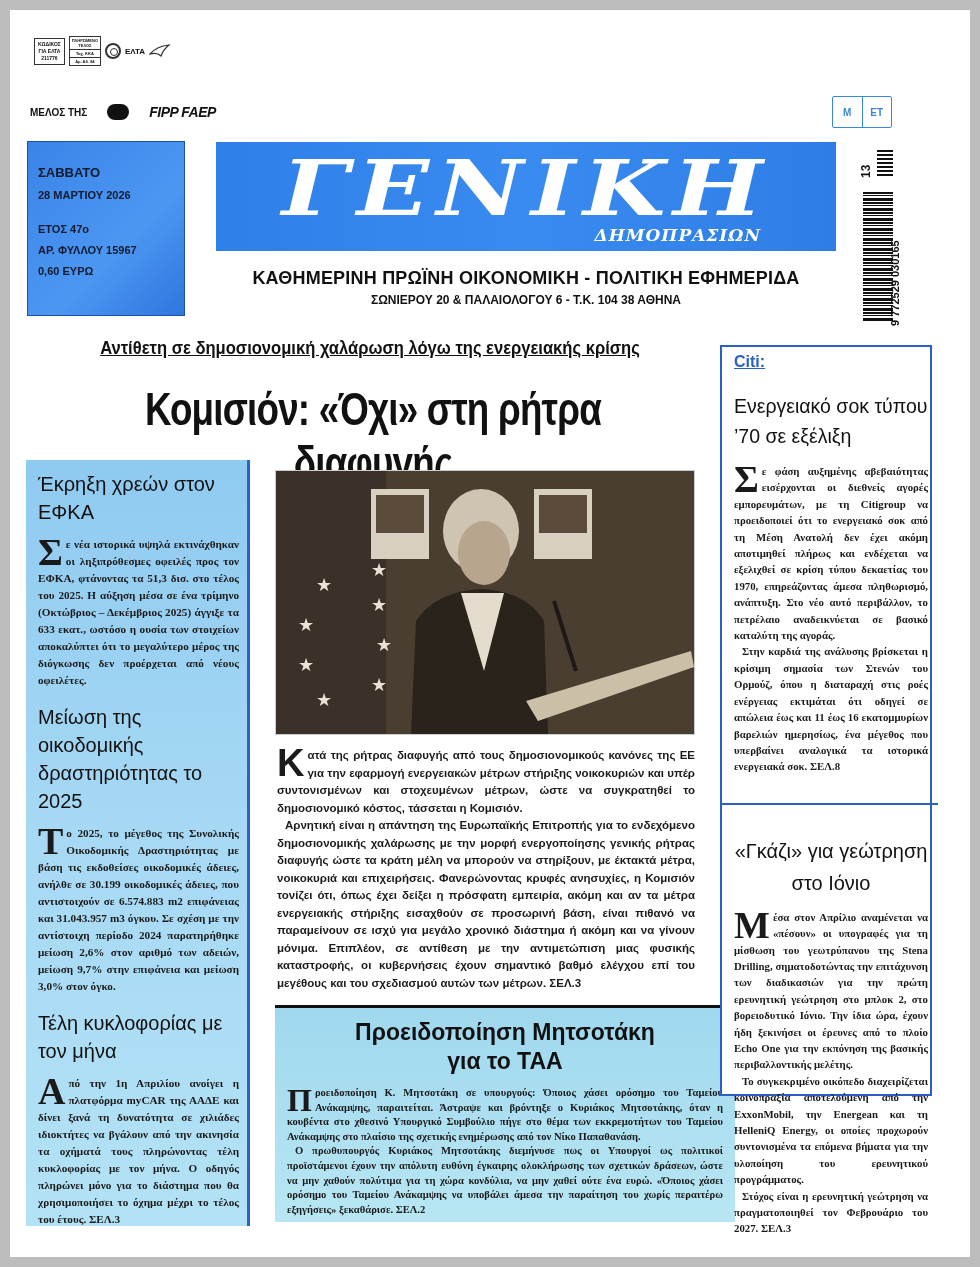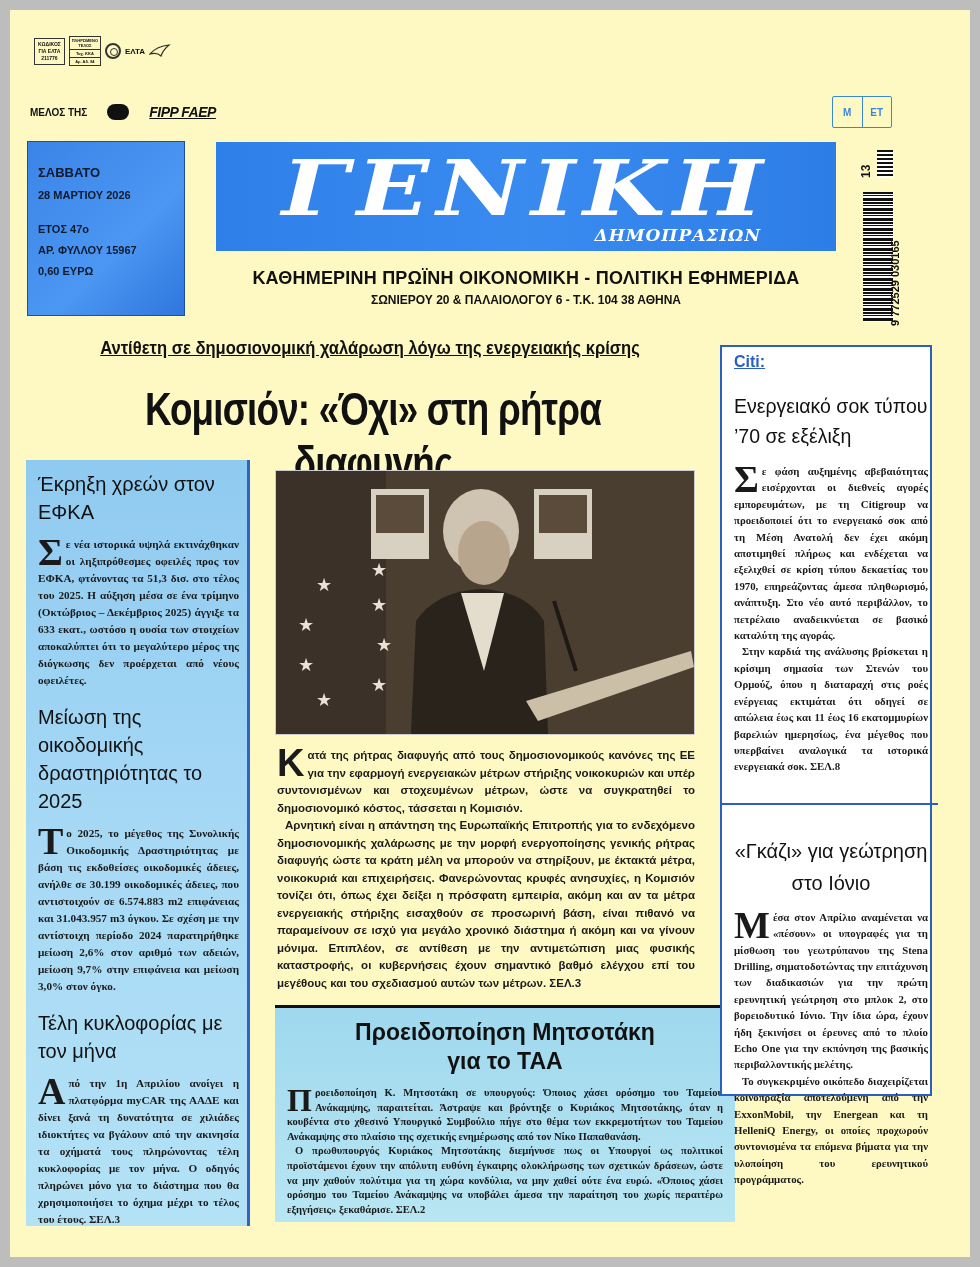--- a/index.html
+++ b/index.html
@@ -1,31 +1,31 @@
 <!DOCTYPE html>
 <html><head>
 <meta charset="utf-8">
 <style>
   html, body { margin: 0; padding: 0; }
   body { width: 980px; height: 1267px; background: #bdbdbd; position: relative; overflow: hidden; font-family: "Liberation Sans", sans-serif; color: #111; }
-  .paper { position: absolute; left: 10px; top: 10px; width: 960px; height: 1247px; background: #fef9c3; }
+  .paper { position: absolute; left: 10px; top: 10px; width: 960px; height: 1247px; background: #ffffff; }
   .abs { position: absolute; }
 
   
   .postal { left: 24px; top: 26px; display: flex; gap: 4px; align-items: center; }
   .pbox { border: 1px solid #333; font-size: 5px; font-weight: bold; text-align: center; line-height: 7px; padding: 2px 3px; }
   .pbox2 { border: 1px solid #333; font-size: 4px; width: 30px; }
   .pbox2 div { border-bottom: 1px solid #333; text-align: center; padding: 1px 0; font-weight: bold; }
   .pbox2 div:last-child { border-bottom: none; }
   .seal { width: 16px; height: 16px; border-radius: 50%; border: 2px solid #333; box-sizing: border-box; position: relative; }
   .seal::after { content: ""; position: absolute; left: 3px; top: 3px; width: 6px; height: 6px; border-radius: 50%; border: 1px solid #333; }
   .elta { font-size: 8px; font-weight: bold; }
 
   .member { left: 20px; top: 94px; display: flex; align-items: center; gap: 20px; font-size: 10px; font-weight: bold; }
-  .member .fipp { font-size: 14px; font-weight: bold; font-style: italic; letter-spacing: -0.5px; text-decoration: underline; }
+  .member .fipp { font-size: 14px; font-weight: bold; font-style: italic; letter-spacing: -0.5px; }
   .member .logo-mark { width: 22px; height: 16px; background: #111; border-radius: 8px; }
 
   .infobox { left: 17px; top: 131px; width: 158px; height: 175px; background: linear-gradient(135deg,#3a84e8,#4c97f2 60%,#2f76de); border: 1px solid #1f4fa0; box-sizing: border-box; padding: 23px 10px; }
   .infobox div { font-size: 11px; font-weight: bold; color: #101a2e; margin-bottom: 9px; }
   .infobox .day { font-size: 13px; }
   .infobox .gap { margin-top: 22px; }
 
   .masthead { left: 206px; top: 132px; width: 620px; height: 109px; background: linear-gradient(90deg,#2e7fe8,#3a8bf0 50%,#2d7de6); }
   .masthead .title { position: absolute; left: 0; right: 0; top: 2px; text-align: center; font-family: "DejaVu Serif", serif; font-weight: bold; font-style: italic; font-size: 76px; color: #fff; letter-spacing: 6px; transform: scaleX(1.25); }
   .masthead .sub { position: absolute; right: 75px; bottom: 6px; font-family: "DejaVu Serif", serif; font-weight: bold; font-style: italic; font-size: 17px; color: #fff; letter-spacing: 1px; }
@@ -202,16 +202,17 @@
     <div class="h3">Ενεργειακό σοκ τύπου ’70 σε εξέλιξη</div>
     <div class="body-serif">
       <p class="first"><span class="drop">Σ</span><span>ε φάση αυξημένης αβεβαιότητας εισέρχονται οι διεθνείς αγορές εμπορευμάτων, με τη Citigroup να προειδοποιεί ότι το ενεργειακό σοκ από τη Μέση Ανατολή δεν έχει ακόμη αποτιμηθεί πλήρως και ενδέχεται να εξελιχθεί σε κρίση τύπου δεκαετίας του 1970, επηρεάζοντας άμεσα πληθωρισμό, ανάπτυξη. Στο νέο αυτό περιβάλλον, το πετρέλαιο αναδεικνύεται σε βασικό καταλύτη της αγοράς.</span></p>
       <p>Στην καρδιά της ανάλυσης βρίσκεται η κρίσιμη σημασία των Στενών του Ορμούζ, όπου η διαταραχή στις ροές ενέργειας εκτιμάται ότι οδηγεί σε απώλεια έως και 11 έως 16 εκατομμυρίων βαρελιών ημερησίως, ένα μέγεθος που υπερβαίνει αναλογικά τα ιστορικά ενεργειακά σοκ. ΣΕΛ.8</p>
     </div>
     <div class="div"></div>
     <div class="h3c">«Γκάζι» για γεώτρηση στο Ιόνιο</div>
     <div class="body-serif">
       <p class="first"><span class="drop">Μ</span><span>έσα στον Απρίλιο αναμένεται να «πέσουν» οι υπογραφές για τη μίσθωση του γεωτρύπανου της Stena Drilling, σηματοδοτώντας την επιτάχυνση των διαδικασιών για την πρώτη ερευνητική γεώτρηση στο μπλοκ 2, στο βορειοδυτικό Ιόνιο. Την ίδια ώρα, έχουν ήδη ξεκινήσει οι έρευνες από το πλοίο Echo One για την εκπόνηση της βασικής περιβαλλοντικής μελέτης.</span></p>
       <p>Το συγκεκριμένο οικόπεδο διαχειρίζεται κοινοπραξία αποτελούμενη από την ExxonMobil, την Energean και τη HelleniQ Energy, οι οποίες προχωρούν συντονισμένα τα επόμενα βήματα για την υλοποίηση του ερευνητικού προγράμματος.</p>
+      <p>Στόχος είναι η ερευνητική γεώτρηση να πραγματοποιηθεί τον Φεβρουάριο του 2027. ΣΕΛ.3</p>
     </div>
   </div>
 
 </div>
 
 </body></html>

